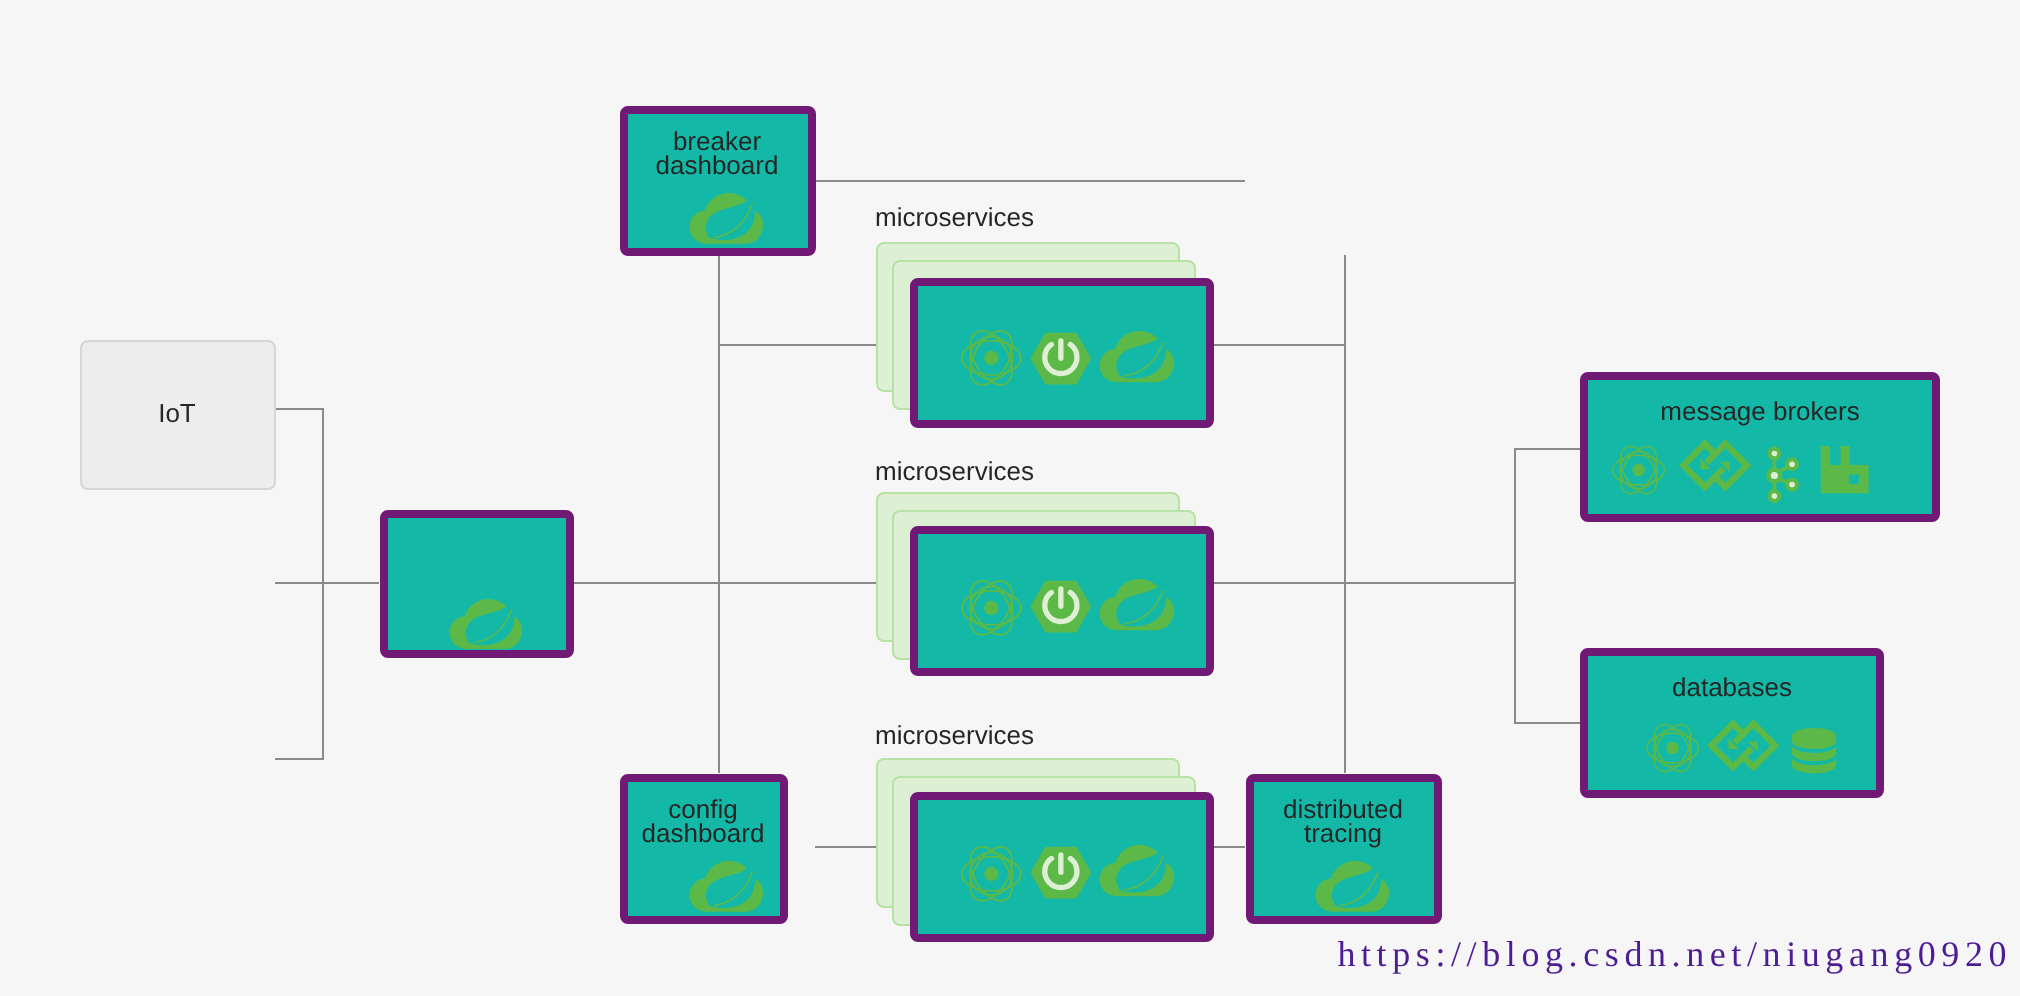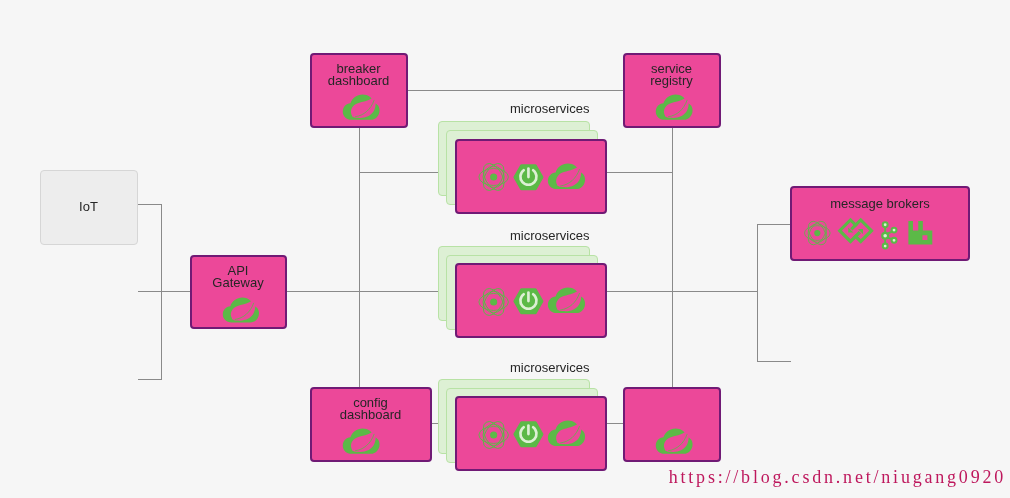--- a/index.html
+++ b/index.html
@@ -4,32 +4,32 @@
 <title>Spring Cloud microservices architecture diagram</title>
 <style>
   html,body{margin:0;padding:0;}
   body{width:1010px;height:498px;background:#f6f6f6;
        font-family:"Liberation Sans",sans-serif;overflow:hidden;}
   #canvas{position:relative;width:1010px;height:498px;}
   .lbl,.stack-lbl,.wm{transform:translateZ(0);}
 
   .node{position:absolute;box-sizing:border-box;border-radius:4px;}
   .grey{background:#ededed;border:1px solid #d6d6d6;padding-left:48px;}
-  .green{background:#ec4899;border:2px solid #701a75;}
+  .green{background:#14b8a6;border:4px solid #701a75;}
   .ghost{background:#ddf0d4;border:1px solid #b8e2a5;}
 
   .lbl{position:absolute;left:0;right:0;text-align:center;color:#262626;
        font-size:13px;line-height:12.3px;white-space:pre;
        -webkit-font-smoothing:antialiased;}
-  .stack-lbl{position:absolute;text-align:right;color:#262626;font-size:13px;
+  .stack-lbl{position:absolute;text-align:left;color:#262626;font-size:13px;
              line-height:13px;white-space:nowrap;-webkit-font-smoothing:antialiased;}
 
   svg.wires{position:absolute;left:0;top:0;width:1010px;height:498px;overflow:visible;}
   .ic{position:absolute;overflow:visible;}
-  .wm{position:absolute;color:#be185d;font-family:"Liberation Serif",serif;
+  .wm{position:absolute;color:#4c1d95;font-family:"Liberation Serif",serif;
       font-size:18px;letter-spacing:2.8px;white-space:nowrap;}
 </style>
 </head>
 <body>
 
 <div id="canvas">
 
   <svg class="wires" viewBox="0 0 1010 498" xmlns="http://www.w3.org/2000/svg">
     <g fill="none" stroke="#8a8a8a" stroke-width="1" shape-rendering="crispEdges">
 
@@ -135,52 +135,45 @@
         </g>
       </g>
     </defs>
   </svg>
 
   <div class="node grey" style="left:39.5px;top:169.5px;width:98px;height:75px">
     <div class="lbl" style="top:30px">IoT</div>
   </div>
 
   <div class="node green" style="left:189.5px;top:254.5px;width:97px;height:74px">
-    <div class="lbl" style="top:8.5px">API
-Gateway</div>
     <svg class="ic" style="left:30.2px;top:40.1px;width:37.7px;height:26px" viewBox="0 0 36 25">
         <use href="#ic-spring-cloud"></use>
       </svg>
   </div>
 
   <div class="node green" style="left:309.5px;top:52.5px;width:98px;height:75px">
     <div class="lbl" style="top:8.5px">breaker
 dashboard</div>
     <svg class="ic" style="left:30.7px;top:39.9px;width:38.2px;height:26.4px" viewBox="0 0 36 25">
         <use href="#ic-spring-cloud"></use>
       </svg>
   </div>
 
-  <div class="node green" style="left:622.5px;top:52.5px;width:98px;height:75px">
-    <div class="lbl" style="top:8.5px">service
-registry</div>
-    <svg class="ic" style="left:30.7px;top:39.9px;width:38.2px;height:26.4px" viewBox="0 0 36 25">
-        <use href="#ic-spring-cloud"></use>
-      </svg>
-  </div>
-
-  <div class="node green" style="left:309.5px;top:386.5px;width:122px;height:75px">
+
+  <div class="node green" style="left:309.5px;top:386.5px;width:84px;height:75px">
     <div class="lbl" style="top:8.5px">config
 dashboard</div>
     <svg class="ic" style="left:30.7px;top:39.9px;width:38.2px;height:26.4px" viewBox="0 0 36 25">
         <use href="#ic-spring-cloud"></use>
       </svg>
   </div>
 
   <div class="node green" style="left:622.5px;top:386.5px;width:98px;height:75px">
+    <div class="lbl" style="top:8.5px">distributed
+tracing</div>
     <svg class="ic" style="left:30.7px;top:39.9px;width:38.2px;height:26.4px" viewBox="0 0 36 25">
         <use href="#ic-spring-cloud"></use>
       </svg>
   </div>
 
   <div class="stack-lbl" style="left:437.5px;top:102.3px;width:152px">microservices</div>
   <div class="node ghost" style="left:437.5px;top:121px;width:152px;height:75px"></div>
   <div class="node ghost" style="left:446px;top:129.5px;width:152px;height:75px"></div>
   <div class="node green" style="left:454.5px;top:138.5px;width:152px;height:75px">
     <svg class="ic" style="left:21.0px;top:21.6px;width:31.31px;height:29.95px" viewBox="0 0 28 26.8">
@@ -233,16 +226,28 @@
         <use href="#ic-spring-integration"></use>
       </svg>
     <svg class="ic" style="left:88.5px;top:31.2px;width:17.5px;height:33.1px" viewBox="0 0 18 34">
         <use href="#ic-apache-kafka"></use>
       </svg>
     <svg class="ic" style="left:115.5px;top:33.2px;width:24.9px;height:23.9px" viewBox="0 0 25 24">
         <use href="#ic-rabbitmq"></use>
       </svg>
   </div>
 
+  <div class="node green" style="left:790px;top:323.5px;width:152px;height:75px">
+    <div class="lbl" style="top:10.2px">databases</div>
+    <svg class="ic" style="left:28.1px;top:33.8px;width:28.6px;height:26.1px" viewBox="0 0 28 26.8">
+        <use href="#ic-spring"></use>
+      </svg>
+    <svg class="ic" style="left:59px;top:28.5px;width:37.5px;height:33.8px" viewBox="0 0 40 36">
+        <use href="#ic-spring-integration"></use>
+      </svg>
+    <svg class="ic" style="left:102.4px;top:36.2px;width:22.3px;height:23.3px" viewBox="0 0 22 23">
+        <use href="#ic-database-cylinder"></use>
+      </svg>
+  </div>
 
   <div class="wm" style="left:668.7px;top:466.5px">https://blog.csdn.net/niugang0920</div>
 
 </div>
 
 </body></html>

